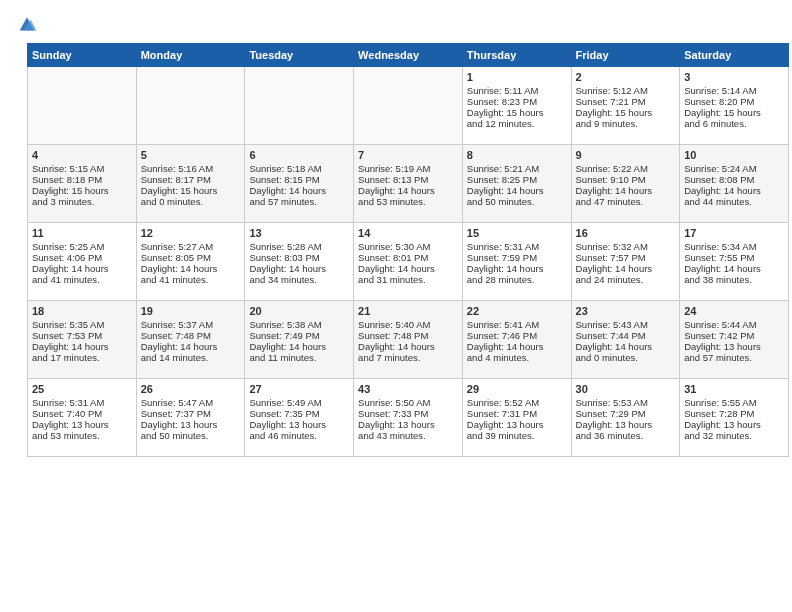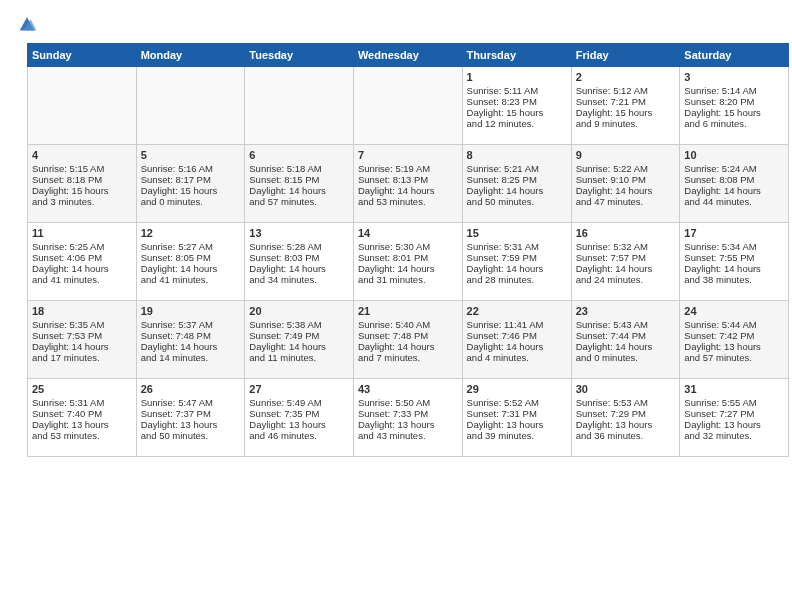--- a/index.html
+++ b/index.html
@@ -278,21 +278,21 @@
           </td>
           <td>
             <span class="day-num">21</span>
             <div>Sunrise: 5:40 AM</div>
             <div>Sunset: 7:48 PM</div>
             <div>Daylight: 14 hours</div>
             <div>and 7 minutes.</div>
           </td>
           <td>
             <span class="day-num">22</span>
-            <div>Sunrise: 11:41 AM</div>
+            <div>Sunrise: 5:41 AM</div>
             <div>Sunset: 7:46 PM</div>
             <div>Daylight: 14 hours</div>
             <div>and 4 minutes.</div>
           </td>
           <td>
             <span class="day-num">23</span>
             <div>Sunrise: 5:43 AM</div>
             <div>Sunset: 7:44 PM</div>
             <div>Daylight: 14 hours</div>
             <div>and 0 minutes.</div>
@@ -344,20 +344,20 @@
           <td>
             <span class="day-num">30</span>
             <div>Sunrise: 5:53 AM</div>
             <div>Sunset: 7:29 PM</div>
             <div>Daylight: 13 hours</div>
             <div>and 36 minutes.</div>
           </td>
           <td>
             <span class="day-num">31</span>
             <div>Sunrise: 5:55 AM</div>
-            <div>Sunset: 7:27 PM</div>
+            <div>Sunset: 7:28 PM</div>
             <div>Daylight: 13 hours</div>
             <div>and 32 minutes.</div>
           </td>
         </tr>
       </tbody>
   </table>
 </div>
 
 </body></html>

